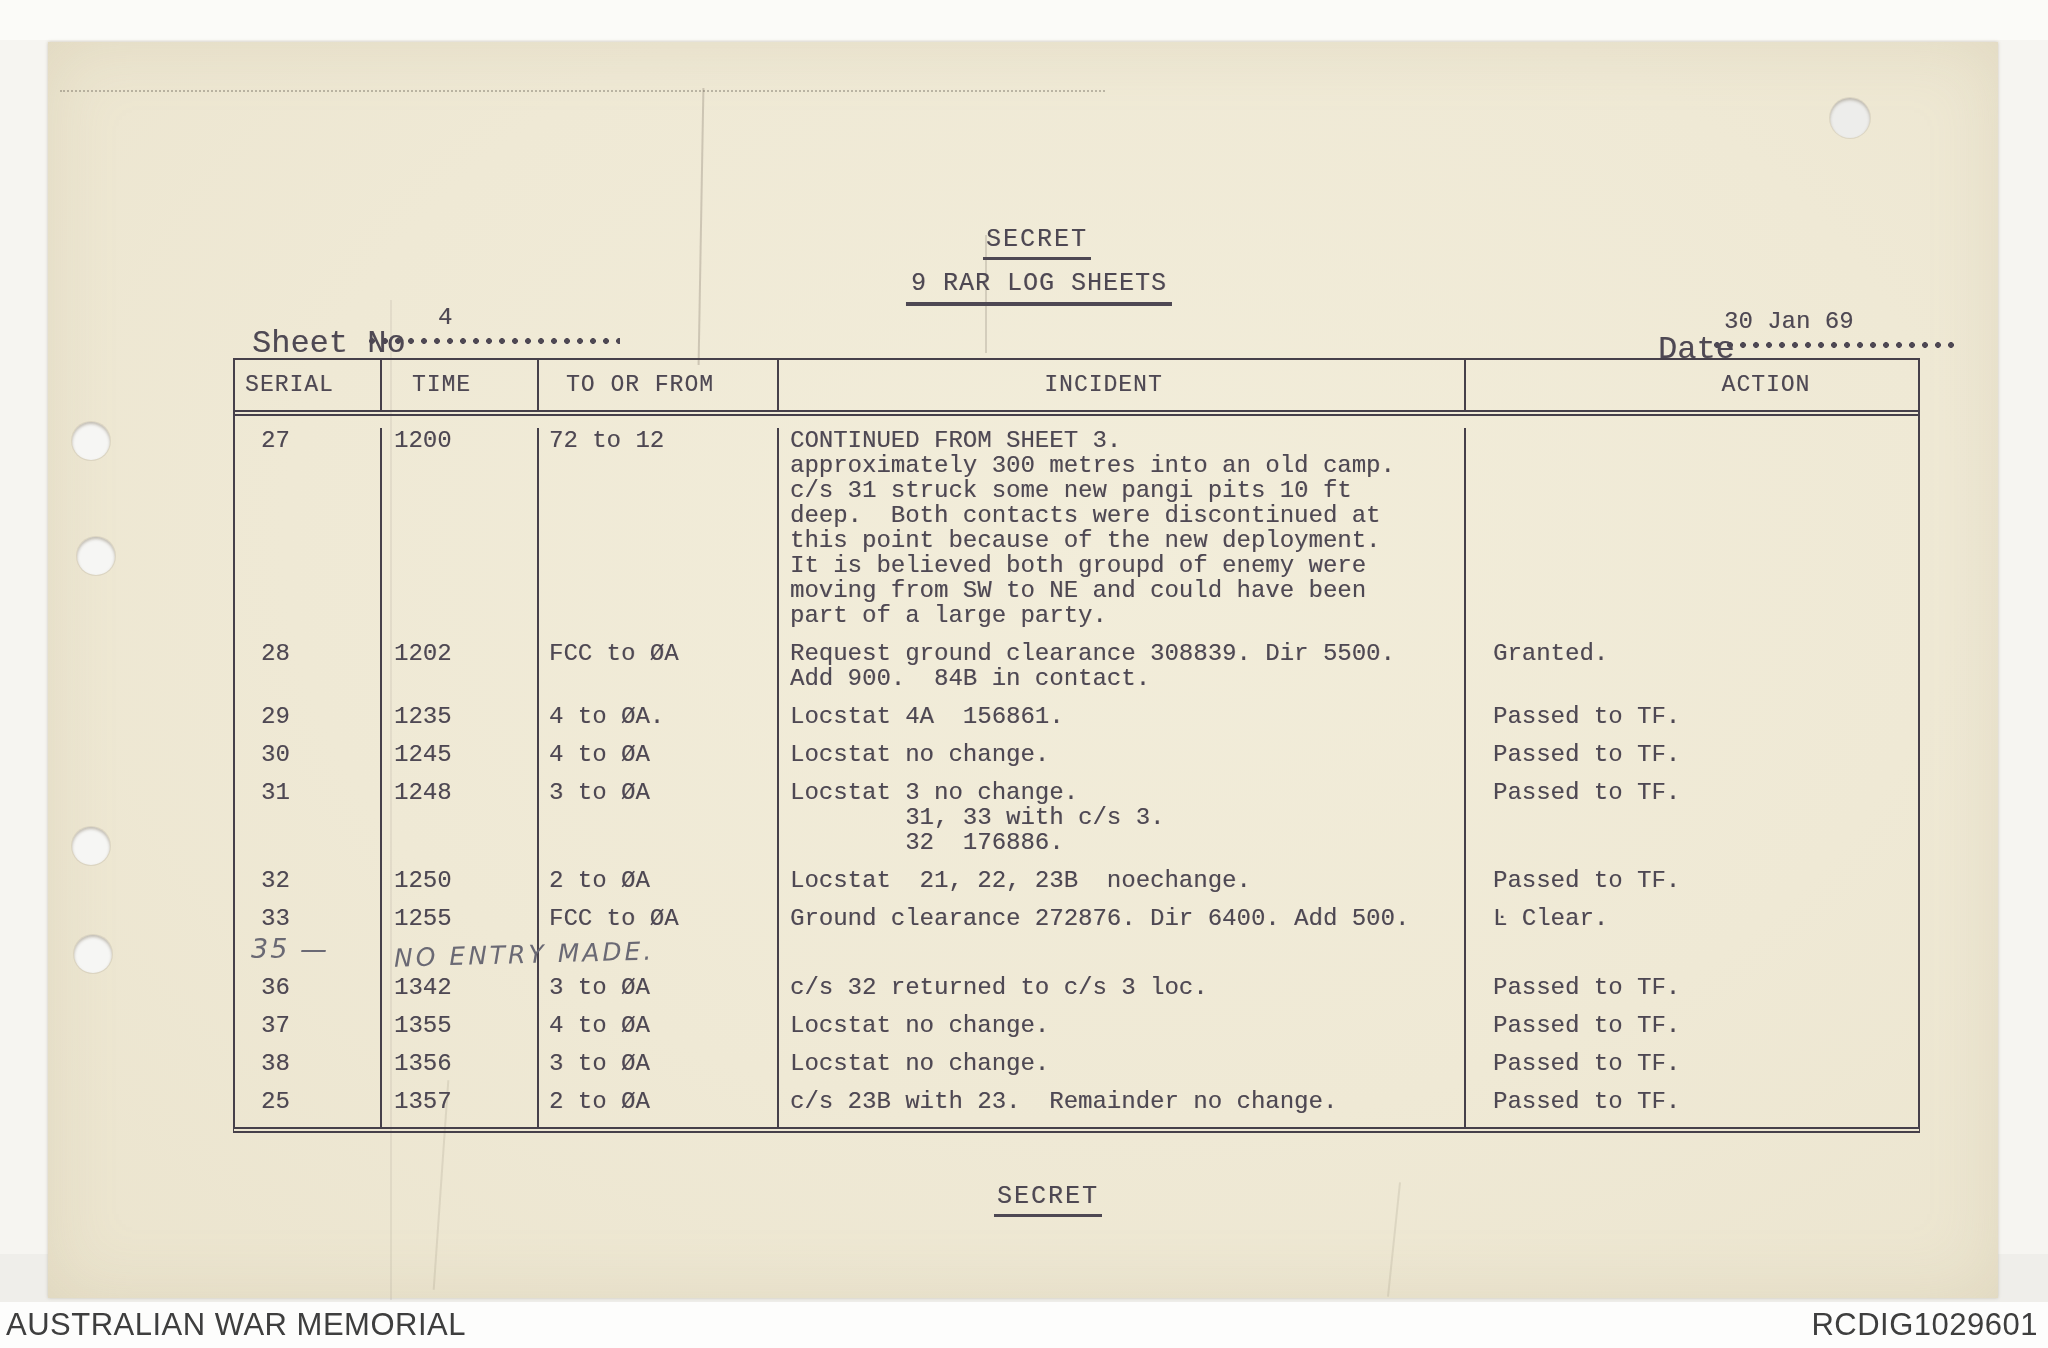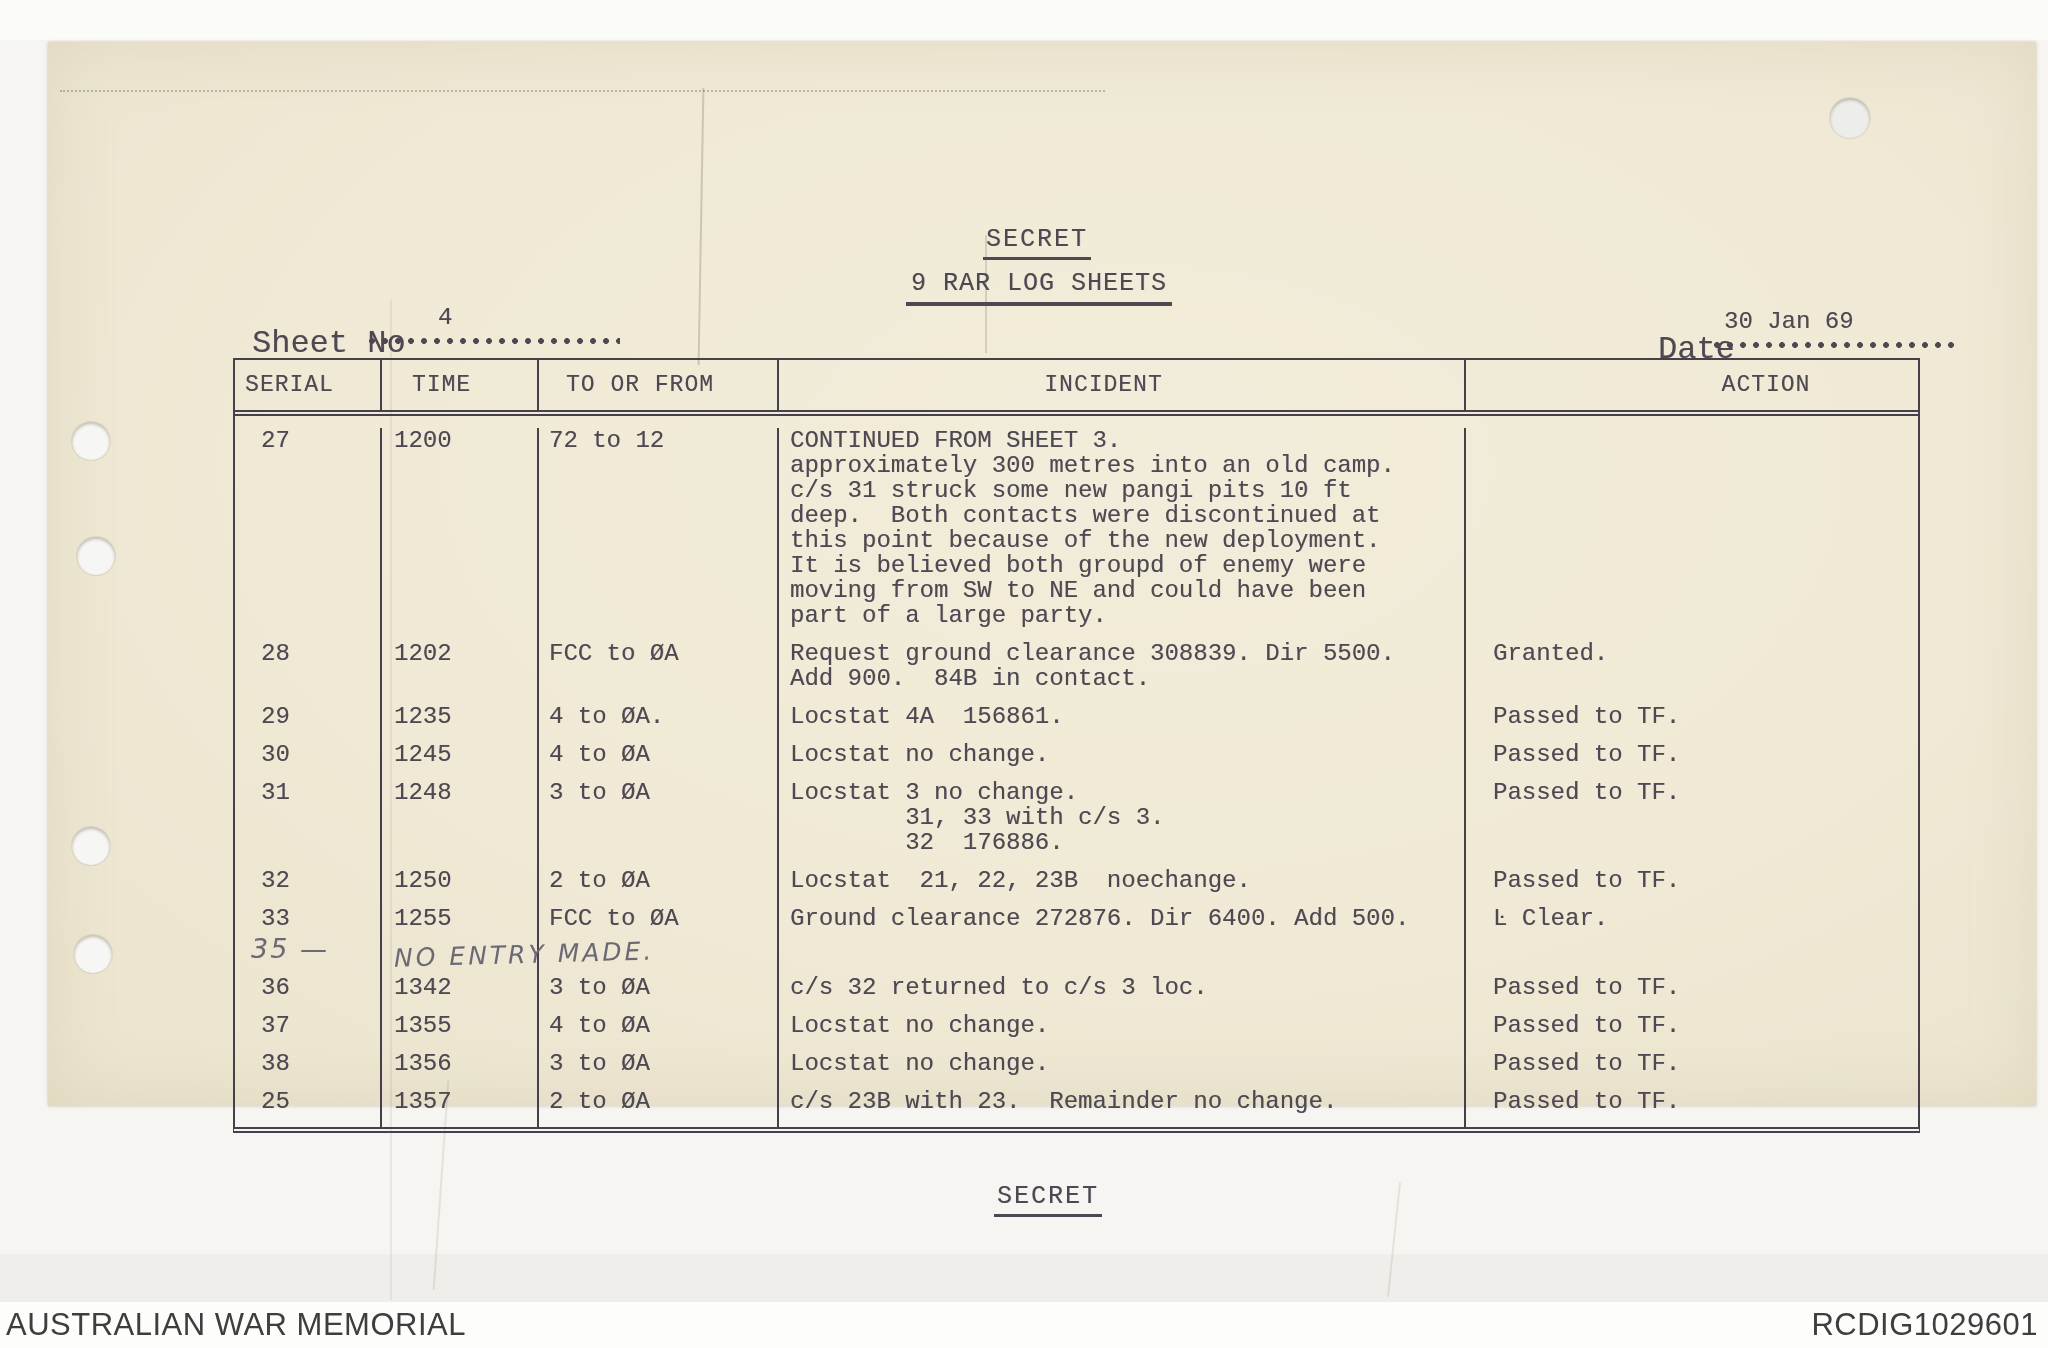--- a/index.html
+++ b/index.html
@@ -3,24 +3,24 @@
 <meta charset="utf-8">
 <style>
   html,body{margin:0;padding:0;}
   body{width:2048px;height:1348px;overflow:hidden;background:#f6f5f1;
        font-family:"Liberation Sans","DejaVu Sans",sans-serif;}
   .stage{position:relative;width:2048px;height:1348px;background:#f6f5f1;}
   .stage::before{content:"";position:absolute;top:0;left:0;right:0;height:40px;background:#fbfbf8;}
   .stage::after{content:"";position:absolute;top:1254px;height:48px;left:0;right:0;background:#efeeea;}
 
   
-  .paper{position:absolute;left:48px;top:42px;width:1950px;height:1064px;
+  .paper{position:absolute;left:48px;top:42px;width:1950px;height:1256px;
          background:radial-gradient(ellipse at 55% 40%, #f2edda 0%, #efe9d5 55%, #ebe4ce 100%);
          box-shadow:inset 0 0 70px rgba(175,160,125,.20), 0 0 3px rgba(150,140,120,.45);
-         z-index:1;padding-left:38px;}
+         z-index:1;}
   .hole{position:absolute;width:38px;height:38px;border-radius:50%;background:#f6f6f4;
         box-shadow:inset 0 2px 3px rgba(130,120,100,.45), 0 0 0 1px rgba(205,198,180,.55);}
   .crease{position:absolute;width:2px;background:rgba(80,70,58,.22);}
   .smudge{position:absolute;height:0;border-top:2px dotted rgba(75,68,60,.32);}
 
   
   .typed{font-family:"Liberation Mono","DejaVu Sans Mono",monospace;color:#4e4853;
          text-shadow:0.4px 0.4px 0 rgba(70,60,70,.35);}
   .classification{position:absolute;transform:translateX(-50%);font-size:25px;letter-spacing:2px;
                   border-bottom:3px solid #4e4853;padding:0 3px 3px 3px;}

